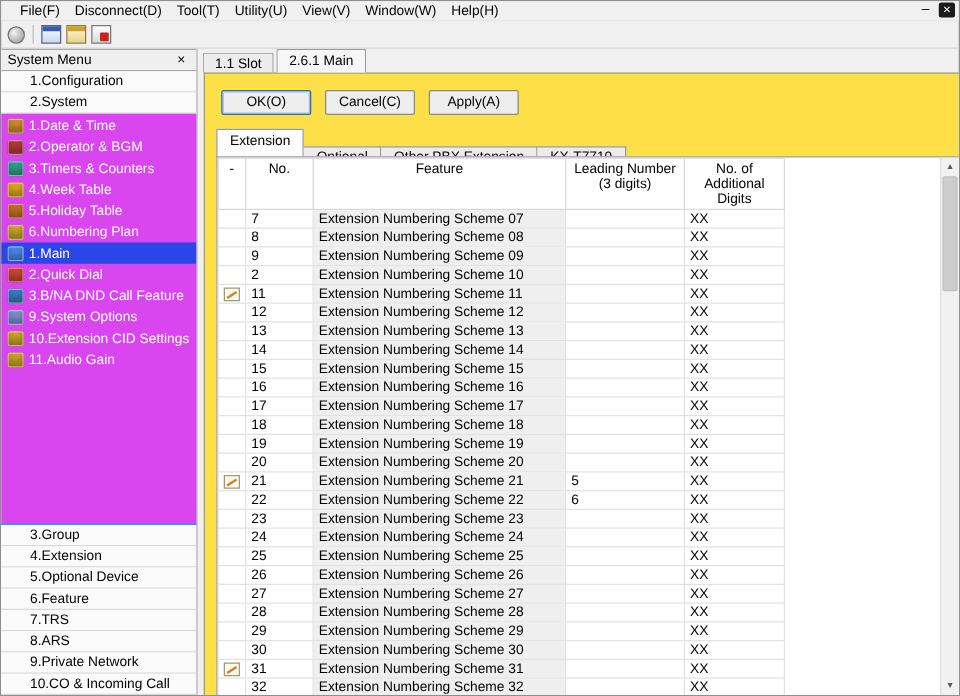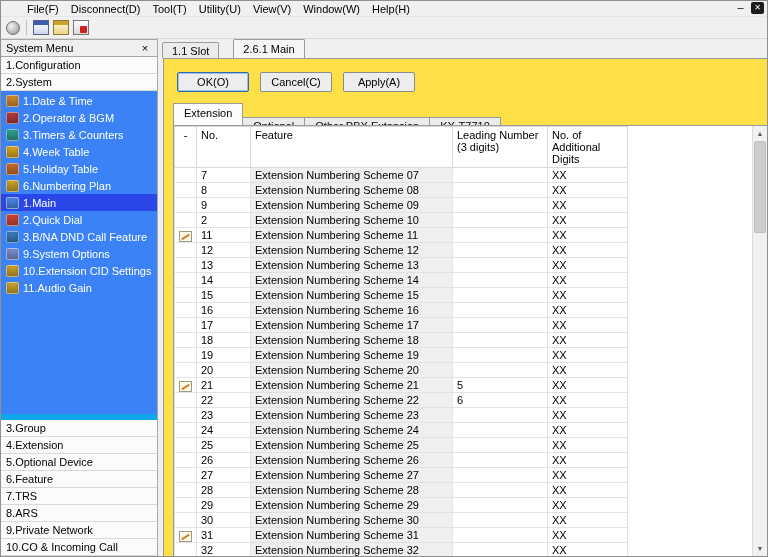--- a/index.html
+++ b/index.html
@@ -1,20 +1,20 @@
 <!DOCTYPE html>
 <html><head>
 <meta charset="utf-8">
 <style>
 *{margin:0;padding:0;box-sizing:border-box}
 html,body{width:768px;height:557px}
 body{overflow:hidden;font-family:"Liberation Sans",sans-serif;font-size:11px;background:#f0f0f0;color:#000}
 #app{width:768px;height:557px;display:flex;flex-direction:column;border:1px solid #8f8f8f;background:#f0f0f0}
 
-.menubar{height:16px;flex:0 0 16px;display:flex;align-items:center;padding-left:20px;position:relative;background:#f0f0f0;border-bottom:1px solid #e6e6e6}
+.menubar{height:16px;flex:0 0 16px;display:flex;align-items:center;padding-left:9px;position:relative;background:#f0f0f0;border-bottom:1px solid #e6e6e6}
 .menu-item{padding:1px 6px;cursor:default}
 .win-controls{position:absolute;right:3px;top:1px;display:flex;gap:4px;align-items:center}
 .win-min{width:13px;height:11px;text-align:center;line-height:8px;font-size:11px}
 .win-close{width:13px;height:12px;background:#1c1c1c;color:#fff;font-size:8px;line-height:12px;text-align:center;border-radius:2px}
 
 .toolbar{height:22px;flex:0 0 22px;display:flex;align-items:center;padding-left:5px;border-bottom:1px solid #d7d7d7}
 .tool-group{display:flex;align-items:center;gap:4px}
 .tool-sep{width:1px;height:15px;background:#bfbfbf;margin:0 6px}
 .ti{width:16px;height:15px;position:relative;display:inline-block}
 .ti-connect-status-icon{width:14px;height:14px;border-radius:50%;background:radial-gradient(circle at 35% 35%,#f4f4f4,#8f8f8f);border:1px solid #6f6f6f}
@@ -23,44 +23,44 @@
 .ti-window-icon{background:linear-gradient(#fff8dc,#e8d48a);border:1px solid #8f7b33}
 .ti-window-icon::after{content:"";position:absolute;left:0;right:0;top:0;height:4px;background:#caa32b}
 .ti-exit-icon{background:linear-gradient(#ffffff,#d9d9d9);border:1px solid #777}
 .ti-exit-icon::after{content:"";position:absolute;right:1px;bottom:1px;width:7px;height:7px;background:#cc2222;border-radius:1px}
 
 .main{flex:1;display:flex;min-height:0}
 
 .sidebar{width:157px;flex:0 0 157px;display:flex;flex-direction:column;border-right:1px solid #a8a8a8;background:#f0f0f0}
 .sidebar-header{height:18px;flex:0 0 18px;display:flex;align-items:center;justify-content:space-between;padding:0 5px;border-top:1px solid #a8a8a8;border-bottom:1px solid #a8a8a8;background:#efefef}
 .sidebar-close{width:14px;text-align:center;cursor:default}
-.nav-item{height:17px;flex:0 0 17px;line-height:16px;padding-left:5px;background:#fbfbfb;border-bottom:1px solid #d8d8d8;cursor:default;white-space:nowrap;overflow:hidden}
-.system-block{flex:1;background:#3b82f6;overflow:hidden;border-bottom:6px solid #0ea5e9;padding-top:1px}
+.nav-item{height:17px;flex:0 0 17px;line-height:16px;padding-left:23px;background:#fbfbfb;border-bottom:1px solid #d8d8d8;cursor:default;white-space:nowrap;overflow:hidden}
+.system-block{flex:1;background:#d946ef;overflow:hidden;border-bottom:1px solid #0ea5e9;padding-top:1px}
 .tree-item{height:17px;display:flex;align-items:center;gap:4px;color:#fff;padding-left:5px;white-space:nowrap;overflow:hidden;cursor:default}
 .tree-item.level2{}
 .tree-item.selected{background:#2a46e8}
 .tree-icon{width:13px;height:12px;flex:0 0 13px;border-radius:2px;box-shadow:inset 0 0 0 1px rgba(255,255,255,.45),inset 0 -5px 6px rgba(0,0,0,.3)}
 
 .content{flex:1;position:relative;min-width:0}
-.doc-tabs{height:19px;display:flex;align-items:flex-end;padding-left:4px;gap:14px}
+.doc-tabs{height:19px;display:flex;align-items:flex-end;padding-left:4px;gap:2px}
 .doc-tab{height:16px;line-height:14px;padding:1px 9px;border:1px solid #9a9a9a;border-bottom:none;background:#ececec;border-radius:2px 2px 0 0;cursor:default;white-space:nowrap}
 .doc-tab.active{height:19px;line-height:17px;background:#f6f6f6;z-index:2}
 .panel{position:absolute;left:5px;right:0;top:19px;bottom:0;border-top:1px solid #9a9a9a;border-left:1px solid #9a9a9a;background:#fde047}
 .btn-row{display:flex;gap:11px;margin:13px 0 0 13px}
 .btn{min-width:72px;height:20px;background:#ededed;border:1px solid #8a8a8a;border-radius:2px;font:inherit;padding:0 8px;cursor:default}
 .btn.default{border-color:#2f6bb0;box-shadow:inset 0 0 0 1px #9cbfe4}
 .sub-tabs{display:flex;align-items:flex-end;margin:11px 0 0 9px}
 .sub-tab{height:17px;line-height:15px;padding:1px 10px;border:1px solid #9a9a9a;border-left:none;background:#ececec;cursor:default;white-space:nowrap}
 .sub-tab:first-child{border-left:1px solid #9a9a9a}
 .sub-tab.active{height:32px;line-height:17px;background:#fcfcfc;margin-bottom:-1px}
 .table-zone{position:absolute;left:9px;right:0;top:66px;bottom:0;border-top:1px solid #9a9a9a;border-left:1px solid #9a9a9a;background:#fff;display:flex;overflow:hidden}
 .table-scroll{flex:1;overflow:hidden}
 table{border-collapse:collapse;table-layout:fixed;width:453px;font-size:11px}
 col.c-edit{width:22px}col.c-no{width:54px}col.c-feature{width:202px}col.c-leading{width:95px}col.c-add{width:80px}
-th{font-weight:normal;text-align:left;vertical-align:top;border:1px solid #d9d9d9;background:#fff;padding:2px 4px;height:28px;white-space:pre-line;line-height:12px}
+th{font-weight:normal;text-align:center;vertical-align:top;border:1px solid #d9d9d9;background:#fff;padding:2px 4px;height:28px;white-space:pre-line;line-height:12px}
 th.h-edit{text-align:center}
 td{border:1px solid #e2e2e2;height:15px;line-height:14px;padding:0 4px;overflow:hidden;white-space:nowrap}
 td.cell-edit{text-align:center;padding:0}
 td.cell-feature{background:#efefef}
 .pencil-icon{position:relative;display:inline-block;width:13px;height:11px;background:#fdf9ea;border:1px solid #9b9b7d;vertical-align:middle}
 .pencil-icon::after{content:"";position:absolute;left:1px;top:4px;width:9px;height:2px;background:#c8862f;transform:rotate(-33deg)}
 
 .vscrollbar{width:15px;flex:0 0 15px;background:#f1f1f1;border-left:1px solid #dcdcdc;display:flex;flex-direction:column}
 .scroll-btn{height:15px;flex:0 0 15px;display:flex;align-items:center;justify-content:center;font-size:7px;color:#5a5a5a}
 .scroll-track{flex:1;position:relative}

